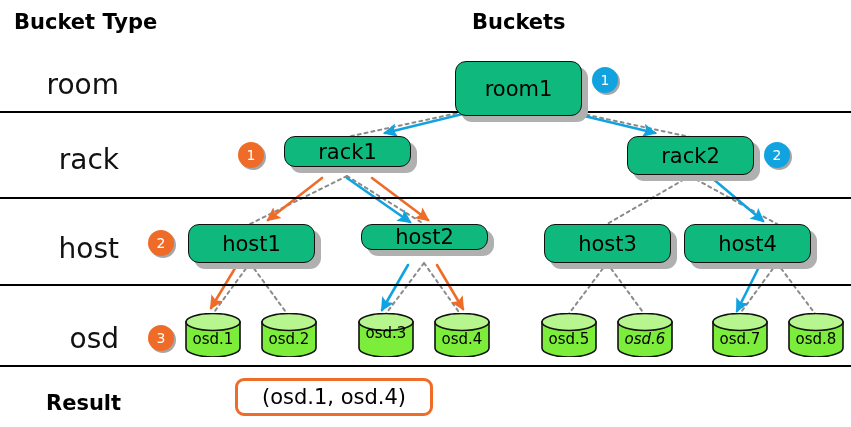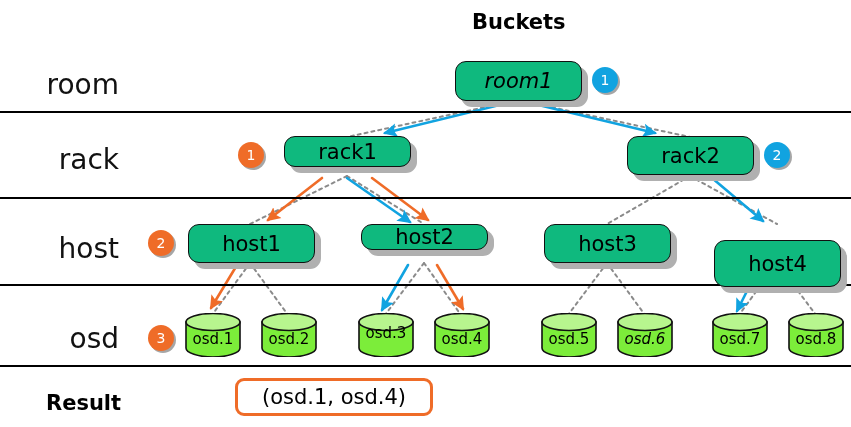--- a/index.html
+++ b/index.html
@@ -188,41 +188,42 @@
     </g>
 
     <g stroke="#ef6c28" stroke-width="2.6" fill="none" stroke-linecap="round">
       <path d="M322,178 L268,220" marker-end="url(#arrow-orange)"></path>
       <path d="M372,178 L428,220" marker-end="url(#arrow-orange)"></path>
       <path d="M237,265 L211,308" marker-end="url(#arrow-orange)"></path>
       <path d="M437,265 L463,309" marker-end="url(#arrow-orange)"></path>
     </g>
   </svg>
 
+  <div class="col-header" style="left:14px; top:10px;">Bucket Type</div>
   <div class="col-header" style="left:472px; top:10px;">Buckets</div>
 
   <div class="type-label" style="left:0px; top:68px; width:119px;">room</div>
   <div class="type-label" style="left:0px; top:143px; width:119px;">rack</div>
   <div class="type-label" style="left:0px; top:232px; width:119px;">host</div>
   <div class="type-label" style="left:0px; top:322px; width:119px;">osd</div>
 
-  <div class="bucket" style="left:455px; top:61px; width:127px; height:40px;font-style:italic;">room1</div>
+  <div class="bucket" style="left:455px; top:61px; width:127px; height:55px;">room1</div>
   <div class="badge blue" style="left:592px; top:67px;">1</div>
 
   <div class="badge orange" style="left:238px; top:142px;">1</div>
   <div class="bucket" style="left:284px; top:136px; width:127px; height:31px;">rack1</div>
 
   <div class="bucket" style="left:627px; top:136px; width:127px; height:39px;">rack2</div>
   <div class="badge blue" style="left:764px; top:142px;">2</div>
 
   <div class="badge orange" style="left:148px; top:230px;">2</div>
   <div class="bucket" style="left:188px; top:224px; width:127px; height:39px;">host1</div>
   <div class="bucket" style="left:361px; top:224px; width:127px; height:26px;">host2</div>
   <div class="bucket" style="left:544px; top:224px; width:127px; height:39px;">host3</div>
-  <div class="bucket" style="left:714px; top:224px; width:127px; height:47px;margin-top:16px;">host4</div>
+  <div class="bucket" style="left:684px; top:224px; width:127px; height:39px;">host4</div>
 
   <div class="badge orange" style="left:148px; top:325px;">3</div>
 
   <div class="osd" style="left:184px; top:313px; width:58px; height:44px;">
     <svg class="cyl-svg" width="58" height="44" viewBox="0 0 58 44">
       <path d="M2,9 L2,35 A27,9 0 0 0 56,35 L56,9 Z" fill="#7ced3a" stroke="#111" stroke-width="1.6"></path>
       <ellipse cx="29" cy="9" rx="27" ry="8.5" fill="#b7f58e" stroke="#111" stroke-width="1.6"></ellipse>
     </svg>
     <div class="osd-text">osd.1</div>
   </div>

